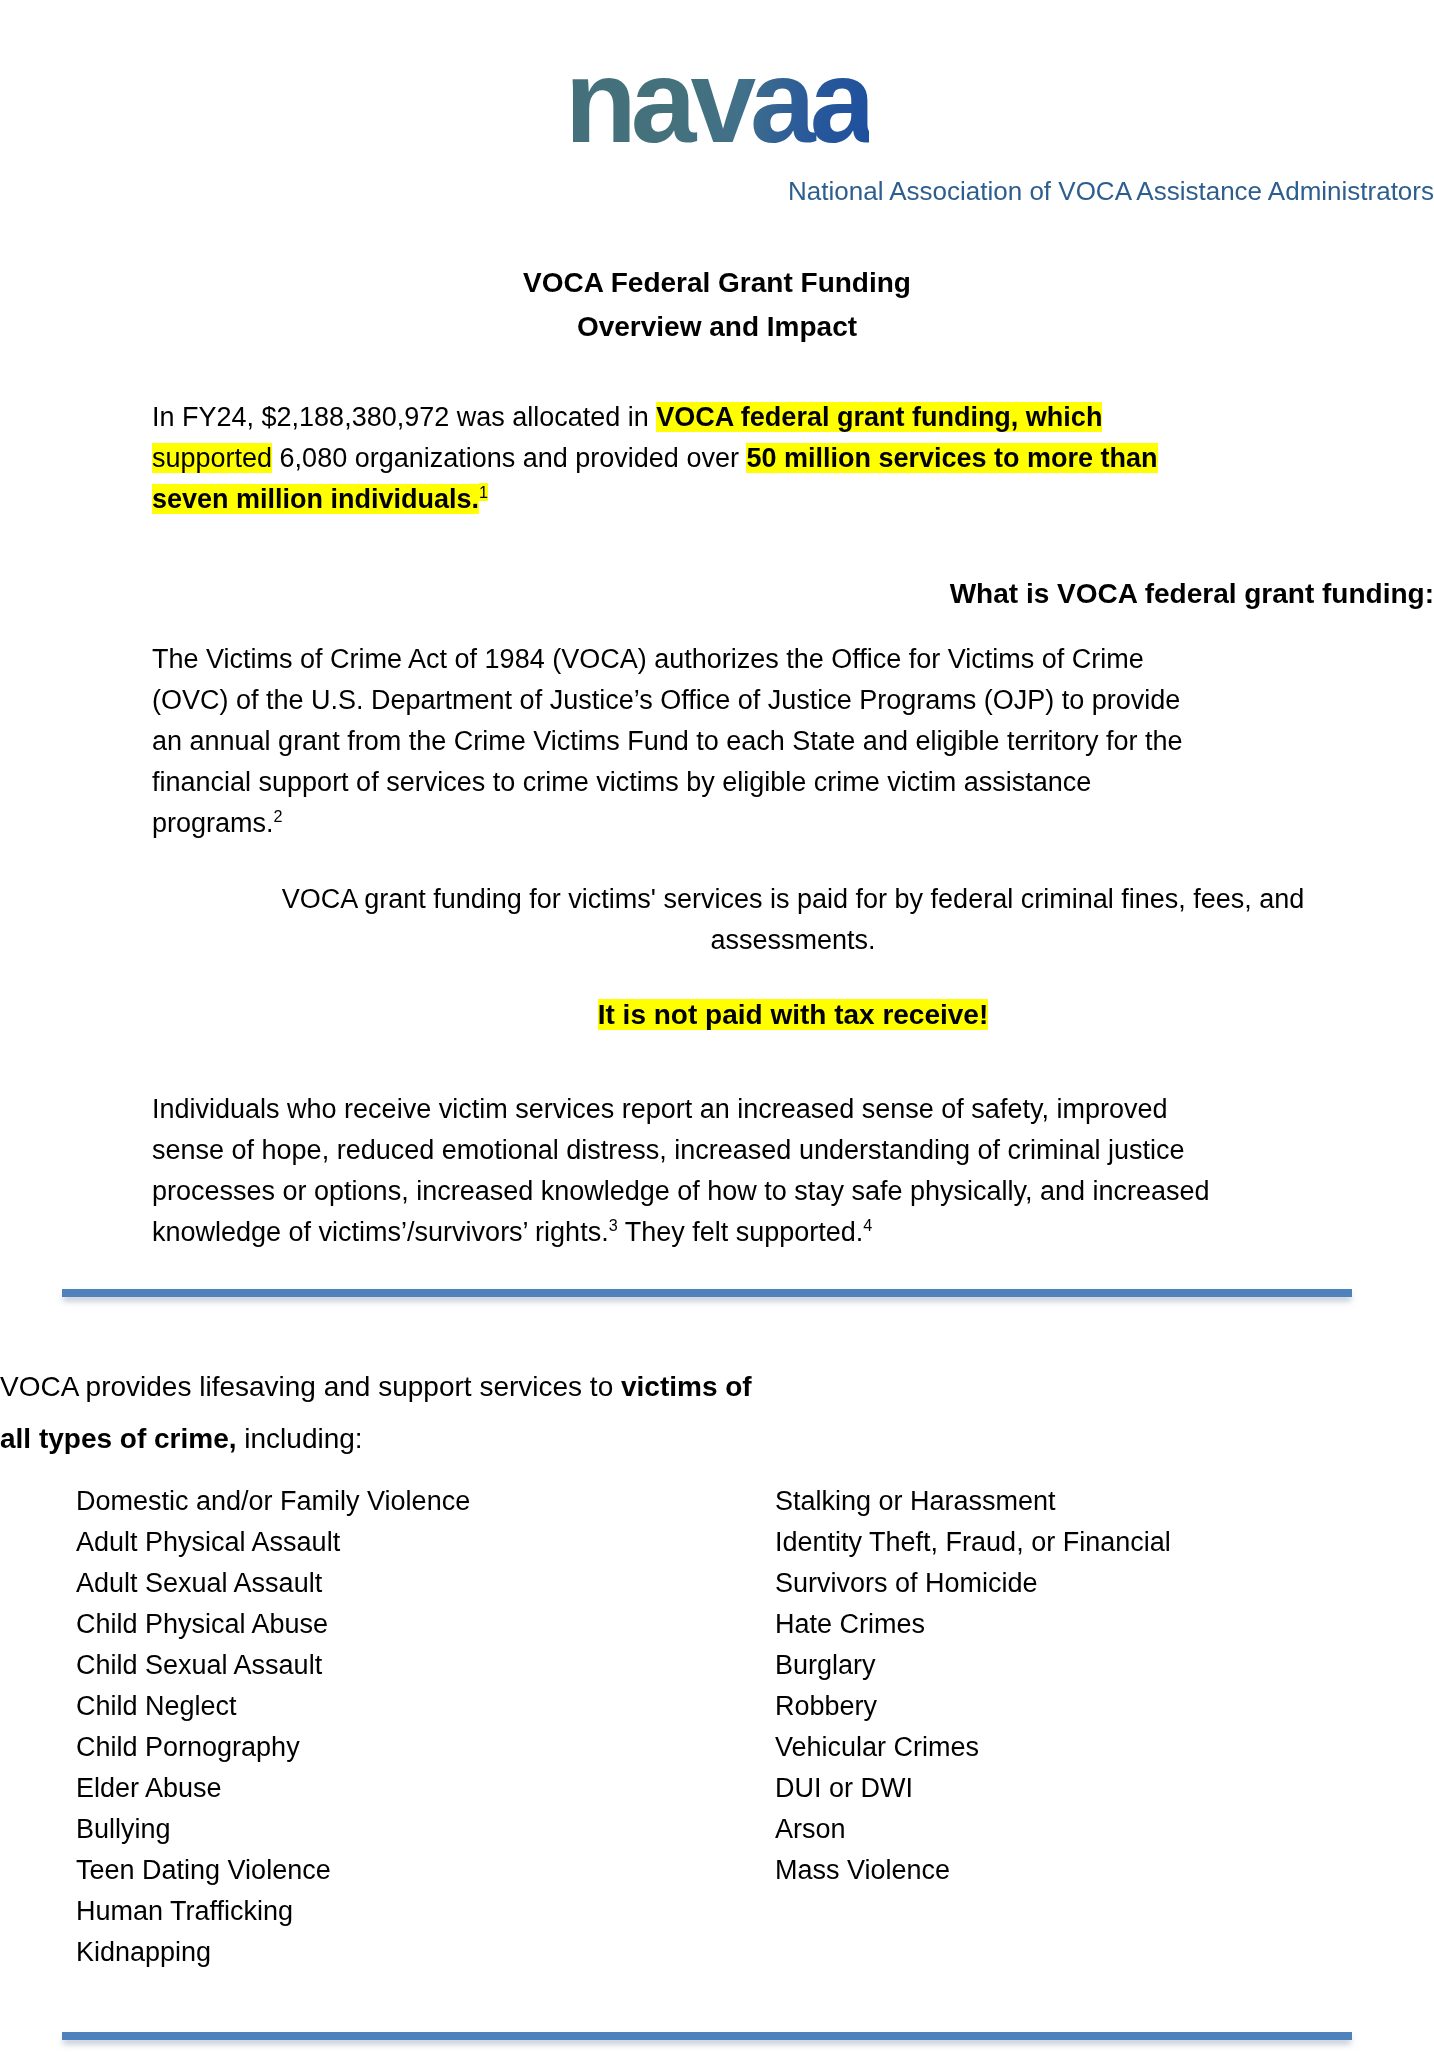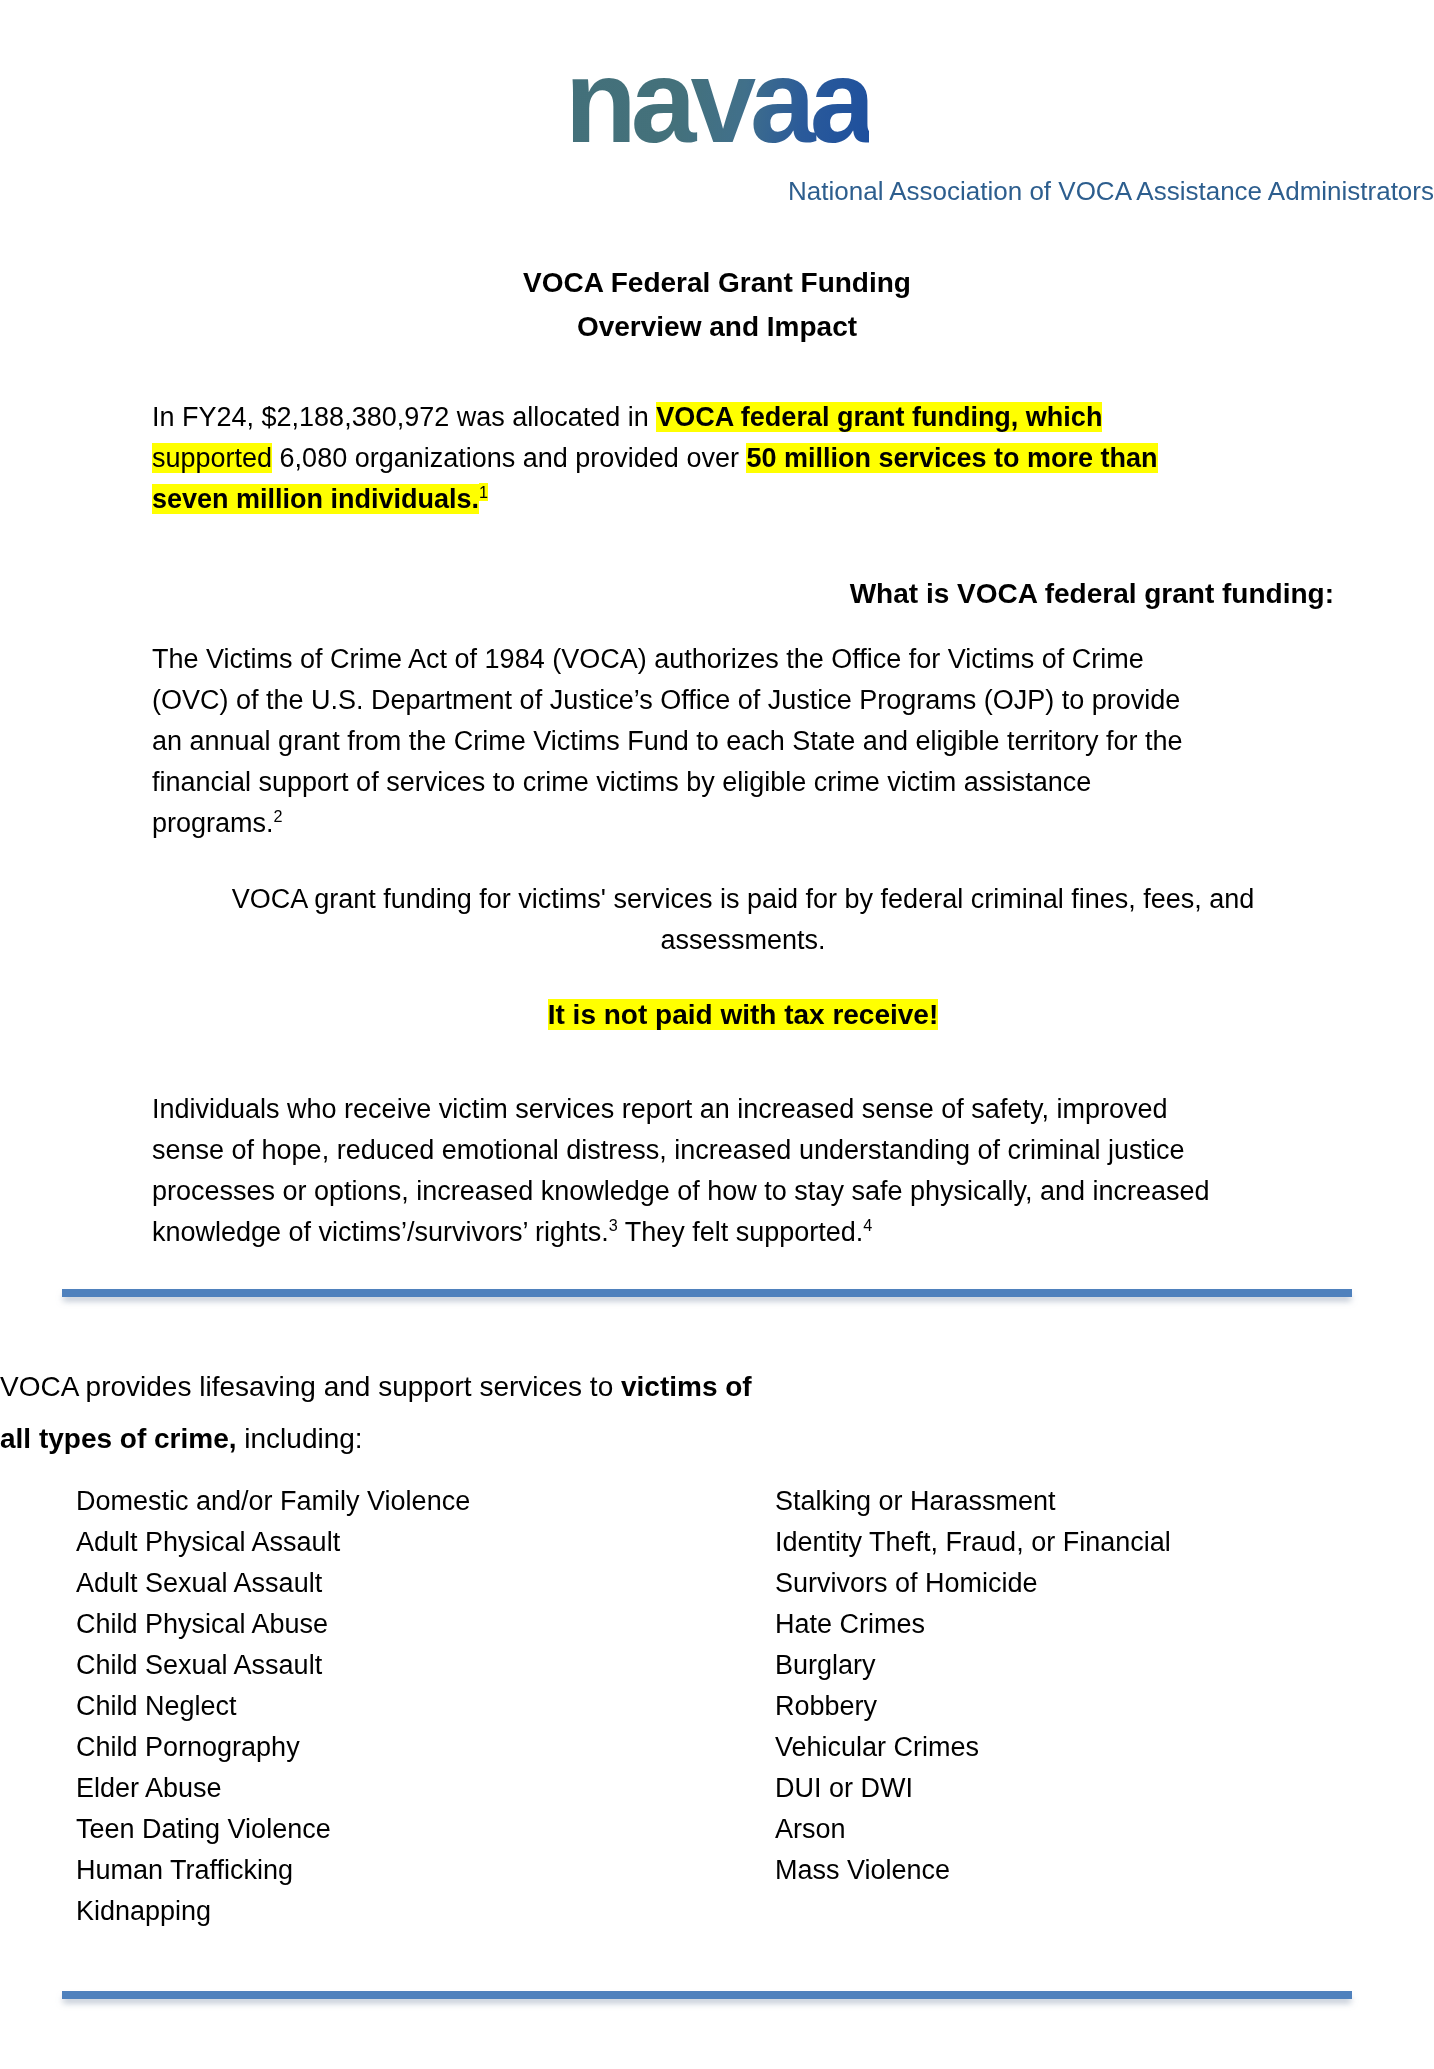--- a/index.html
+++ b/index.html
@@ -31,21 +31,21 @@
     color: #2d5e8e;
     letter-spacing: 0px;
   }
   .doc-title {
     margin-top: 54px;
     text-align: center;
     font-size: 28px;
     font-weight: bold;
     line-height: 44px;
   }
-  .content { padding-left: 152px; padding-right: 100px; }
+  .content { padding-left: 152px; }
   .para {
     font-size: 27px;
     line-height: 41px;
   }
   .para-intro   { margin-top: 48px; }
   .subheading {
     margin-top: 52px;
     text-align: right;
     font-size: 28px;
     font-weight: bold;
@@ -122,20 +122,21 @@
   <div class="crime-columns">
     <div class="crime-col-left">
         <div class="crime-item">Domestic and/or Family Violence</div>
         <div class="crime-item">Adult Physical Assault</div>
         <div class="crime-item">Adult Sexual Assault</div>
         <div class="crime-item">Child Physical Abuse</div>
         <div class="crime-item">Child Sexual Assault</div>
         <div class="crime-item">Child Neglect</div>
         <div class="crime-item">Child Pornography</div>
         <div class="crime-item">Elder Abuse</div>
+        <div class="crime-item">Bullying</div>
         <div class="crime-item">Teen Dating Violence</div>
         <div class="crime-item">Human Trafficking</div>
         <div class="crime-item">Kidnapping</div>
       </div>
     <div class="crime-col-right">
         <div class="crime-item">Stalking or Harassment</div>
         <div class="crime-item">Identity Theft, Fraud, or Financial</div>
         <div class="crime-item">Survivors of Homicide</div>
         <div class="crime-item">Hate Crimes</div>
         <div class="crime-item">Burglary</div>

